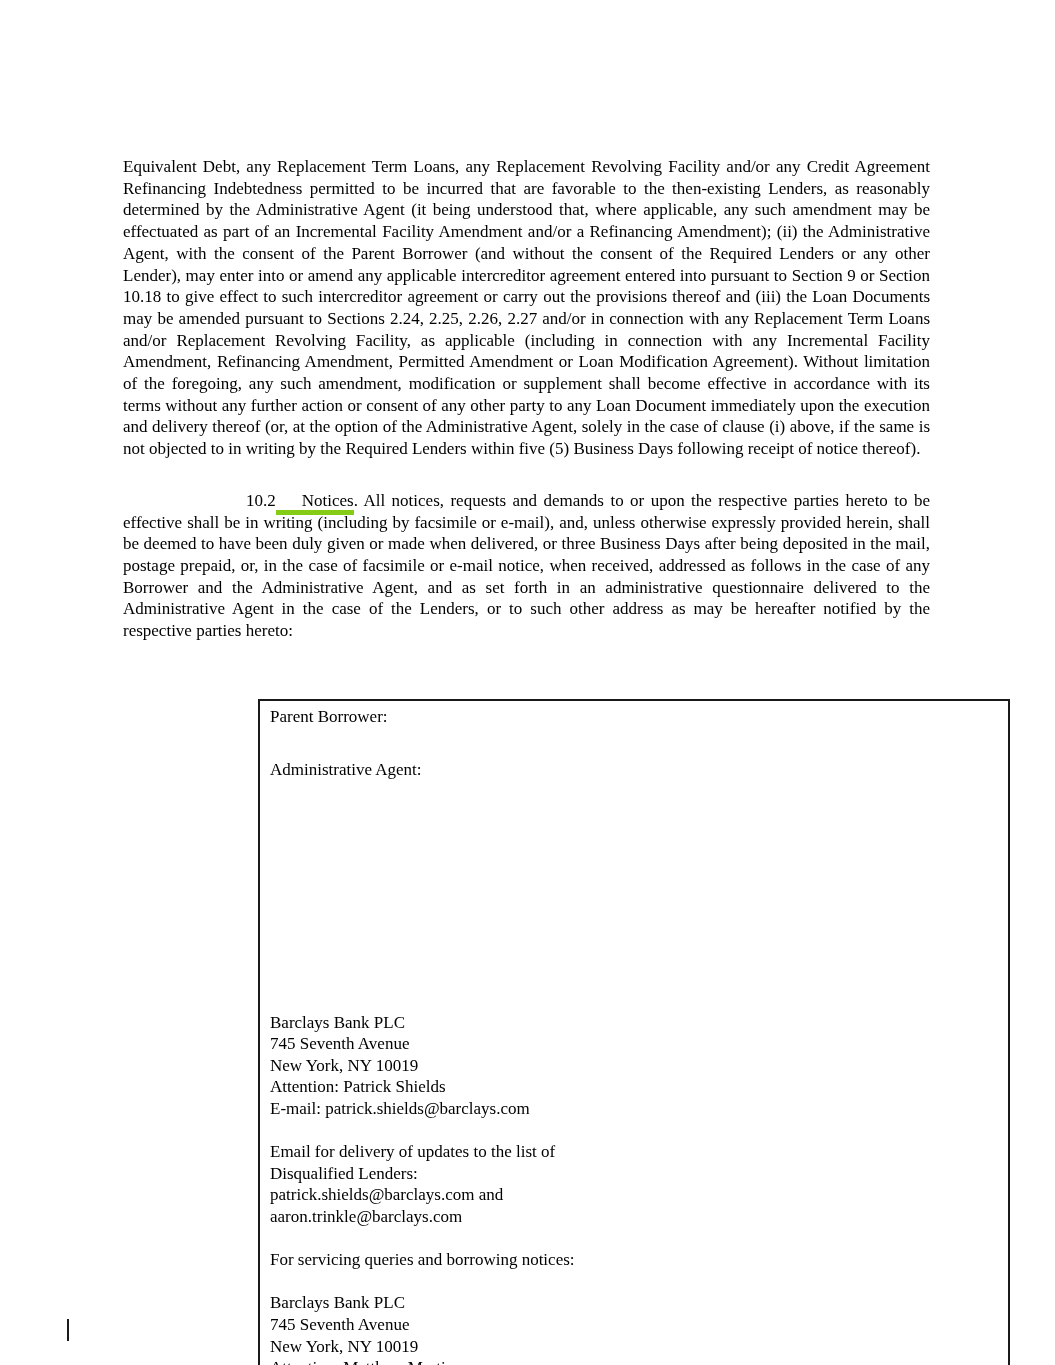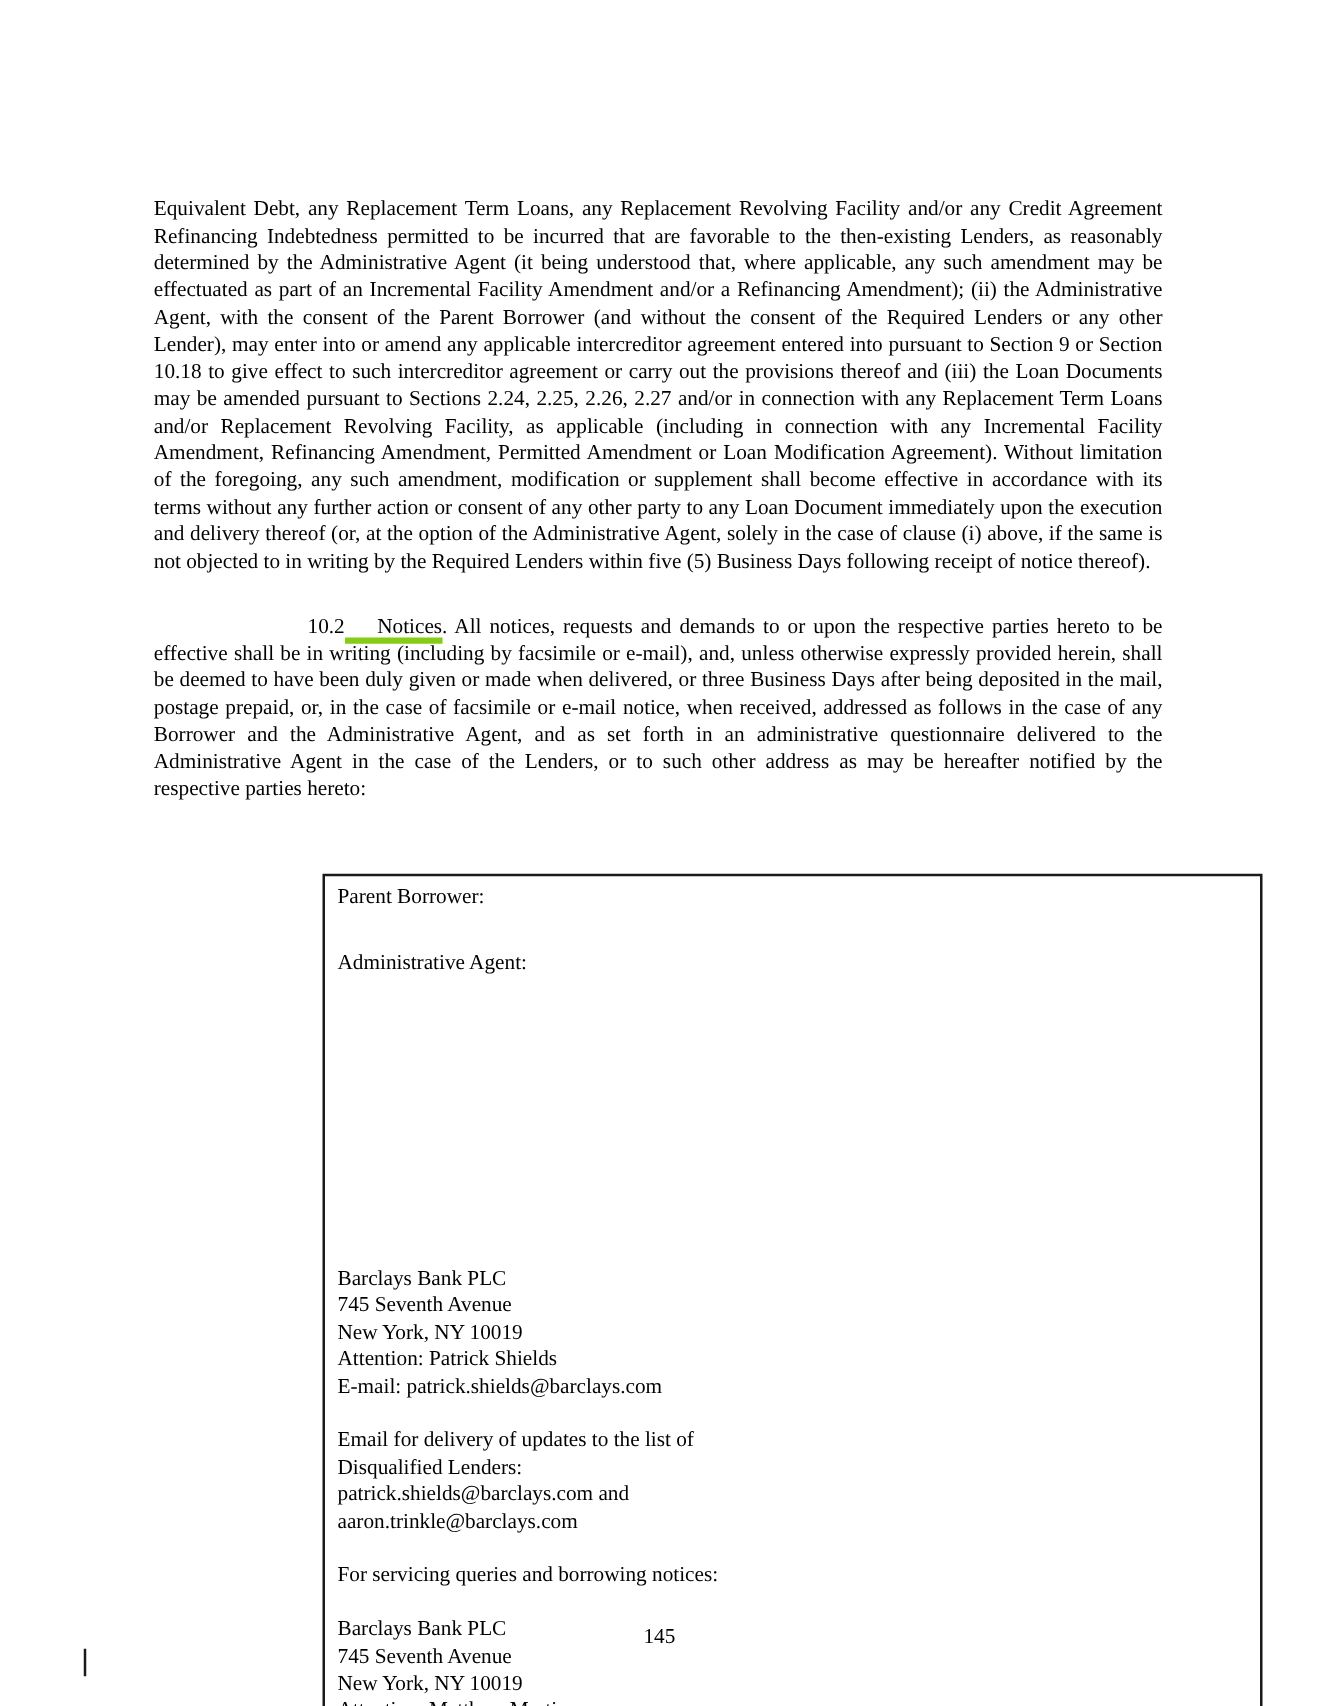--- a/index.html
+++ b/index.html
@@ -114,17 +114,16 @@
 
 Barclays Bank PLC
 745 Seventh Avenue
 New York, NY 10019
 Attention: Matthew Martins
 E-mail: matthew.martins@barclays.com and
 12145455230@tls.ldsprod.com</div>
     </div>
   </div>
 
-  <div class="page-number">145</div>
 
   <div class="change-bar"></div>
 
 </div>
 
 </body></html>

